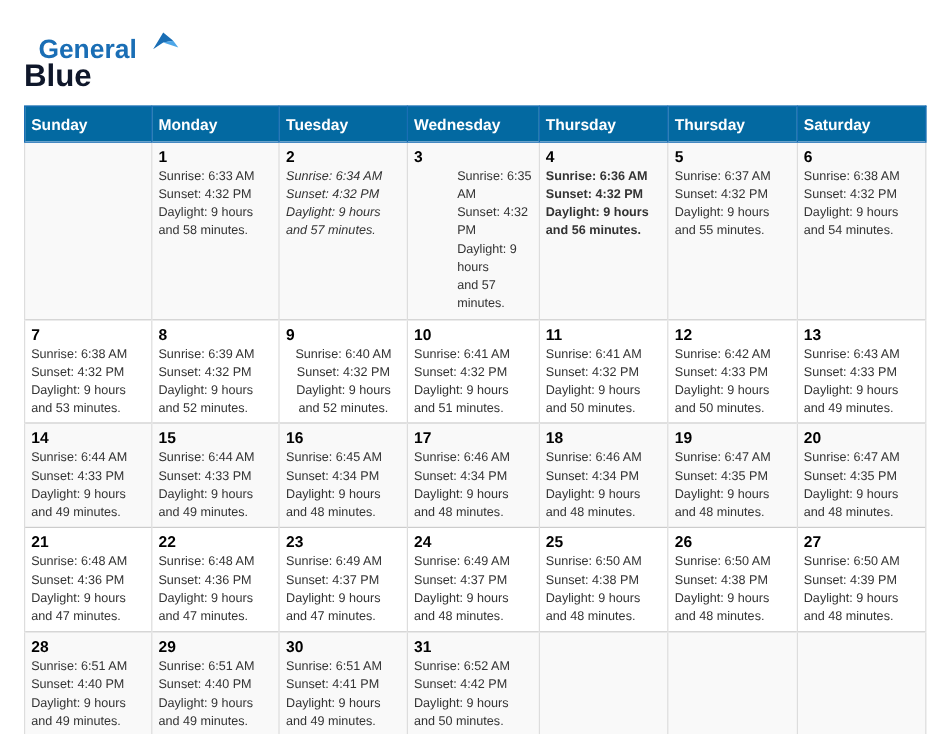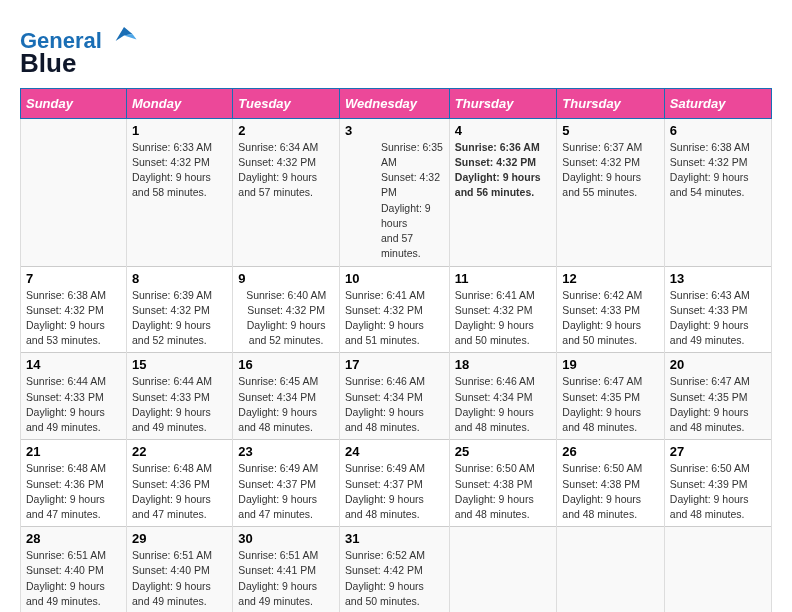--- a/index.html
+++ b/index.html
@@ -21,20 +21,21 @@
       align-items: center;
     }
     .logo-text {
       font-size: 22px;
       font-weight: bold;
       color: #333;
       line-height: 1.1;
     }
     .logo-text span {
       color: #1a6eb5;
+      margin-left: 12px;
     }
     .logo-icon {
       width: 28px;
       height: 28px;
       margin-left: 2px;
     }
     .title-block {
       text-align: right;
     }
     .month-title {
@@ -45,23 +46,22 @@
     .location {
       font-size: 16px;
       color: #333;
     }
     table {
       width: 100%;
       border-collapse: collapse;
       font-size: 11px;
     }
     thead tr {
-      background-color: #ec4899;
+      background-color: #0369a1;
       color: #fff;
-      font-style: italic;
     }
     thead th {
       padding: 7px 5px;
       text-align: left;
       font-size: 13px;
       font-weight: bold;
       border: 1px solid #1a6eb5;
     }
     tbody tr {
       border-bottom: 1px solid #ccc;
@@ -132,21 +132,21 @@
         <td></td>
         <td>
           <span class="day-num">1</span>
           <div class="day-info" style="white-space: pre-line;">Sunrise: 6:33 AM
 Sunset: 4:32 PM
 Daylight: 9 hours
 and 58 minutes.</div>
         </td>
         <td>
           <span class="day-num">2</span>
-          <div class="day-info" style="white-space: pre-line;">Sunrise: 6:34 AM
+          <div class="day-info" style="white-space: pre-line; font-style: italic;">Sunrise: 6:34 AM
 Sunset: 4:32 PM
 Daylight: 9 hours
 and 57 minutes.</div>
         </td>
         <td>
           <span class="day-num">3</span>
           <div class="day-info" style="white-space: pre-line; margin-left: 36px;">Sunrise: 6:35 AM
 Sunset: 4:32 PM
 Daylight: 9 hours
 and 57 minutes.</div>

